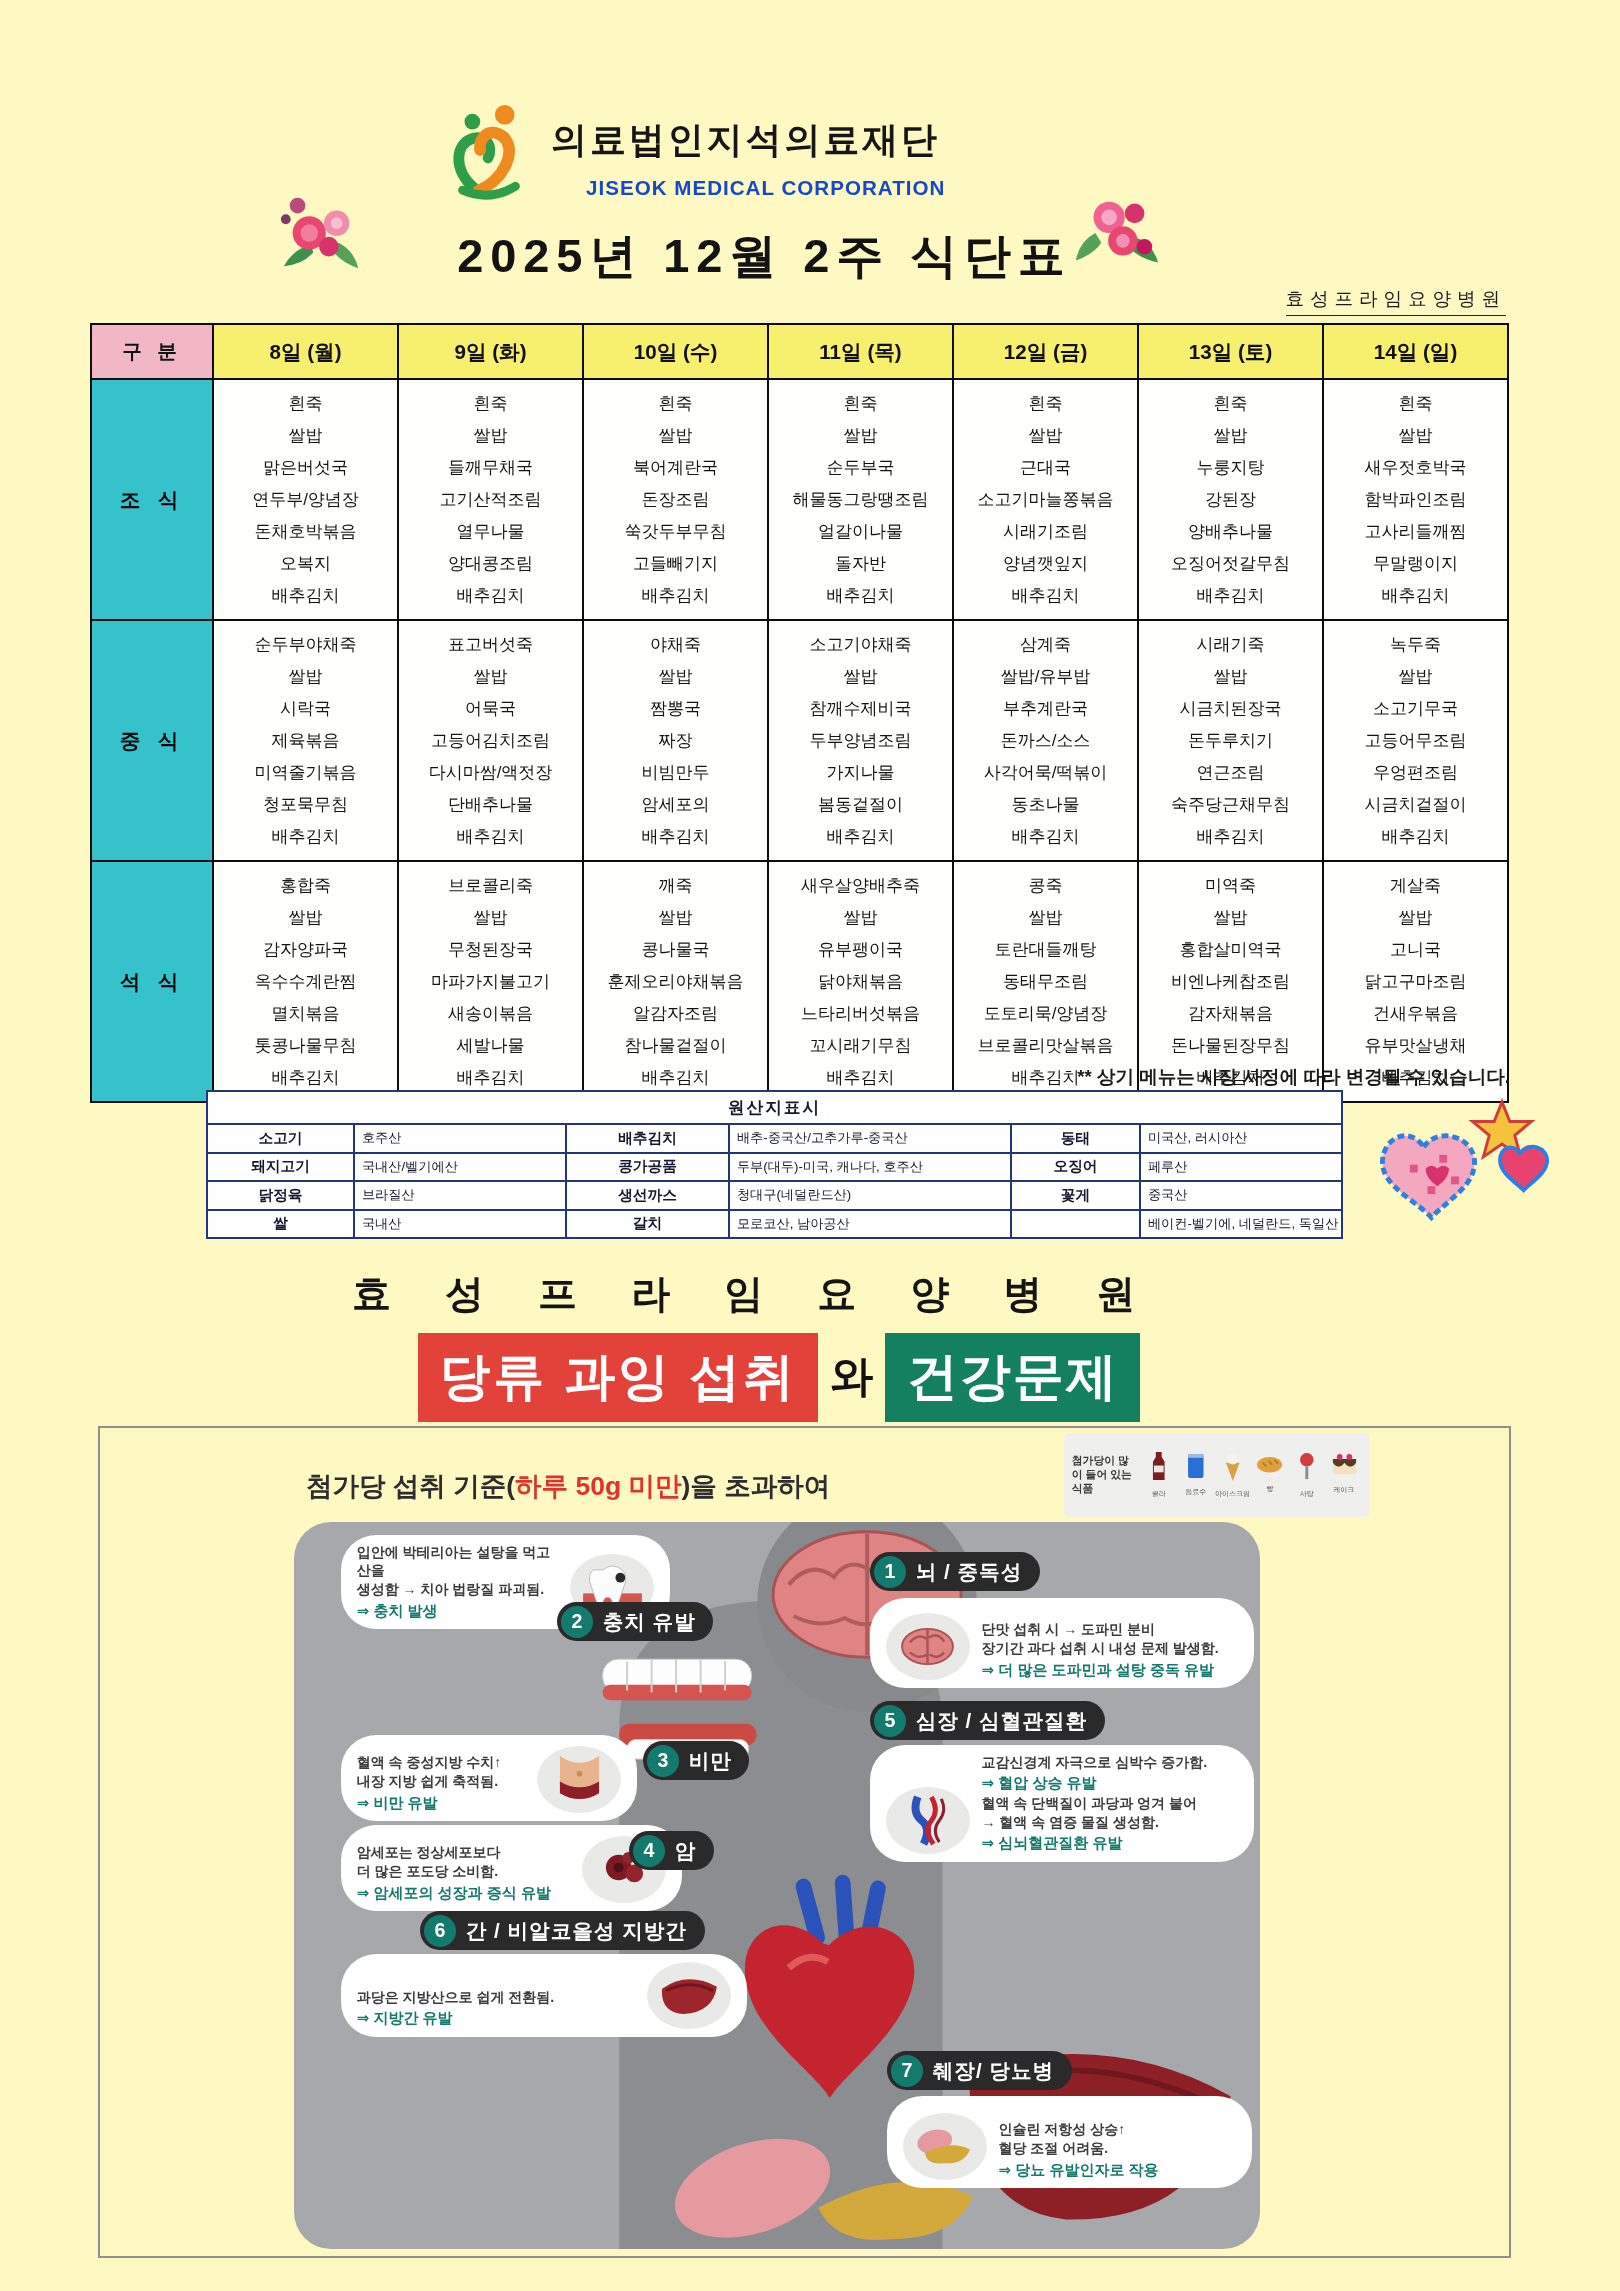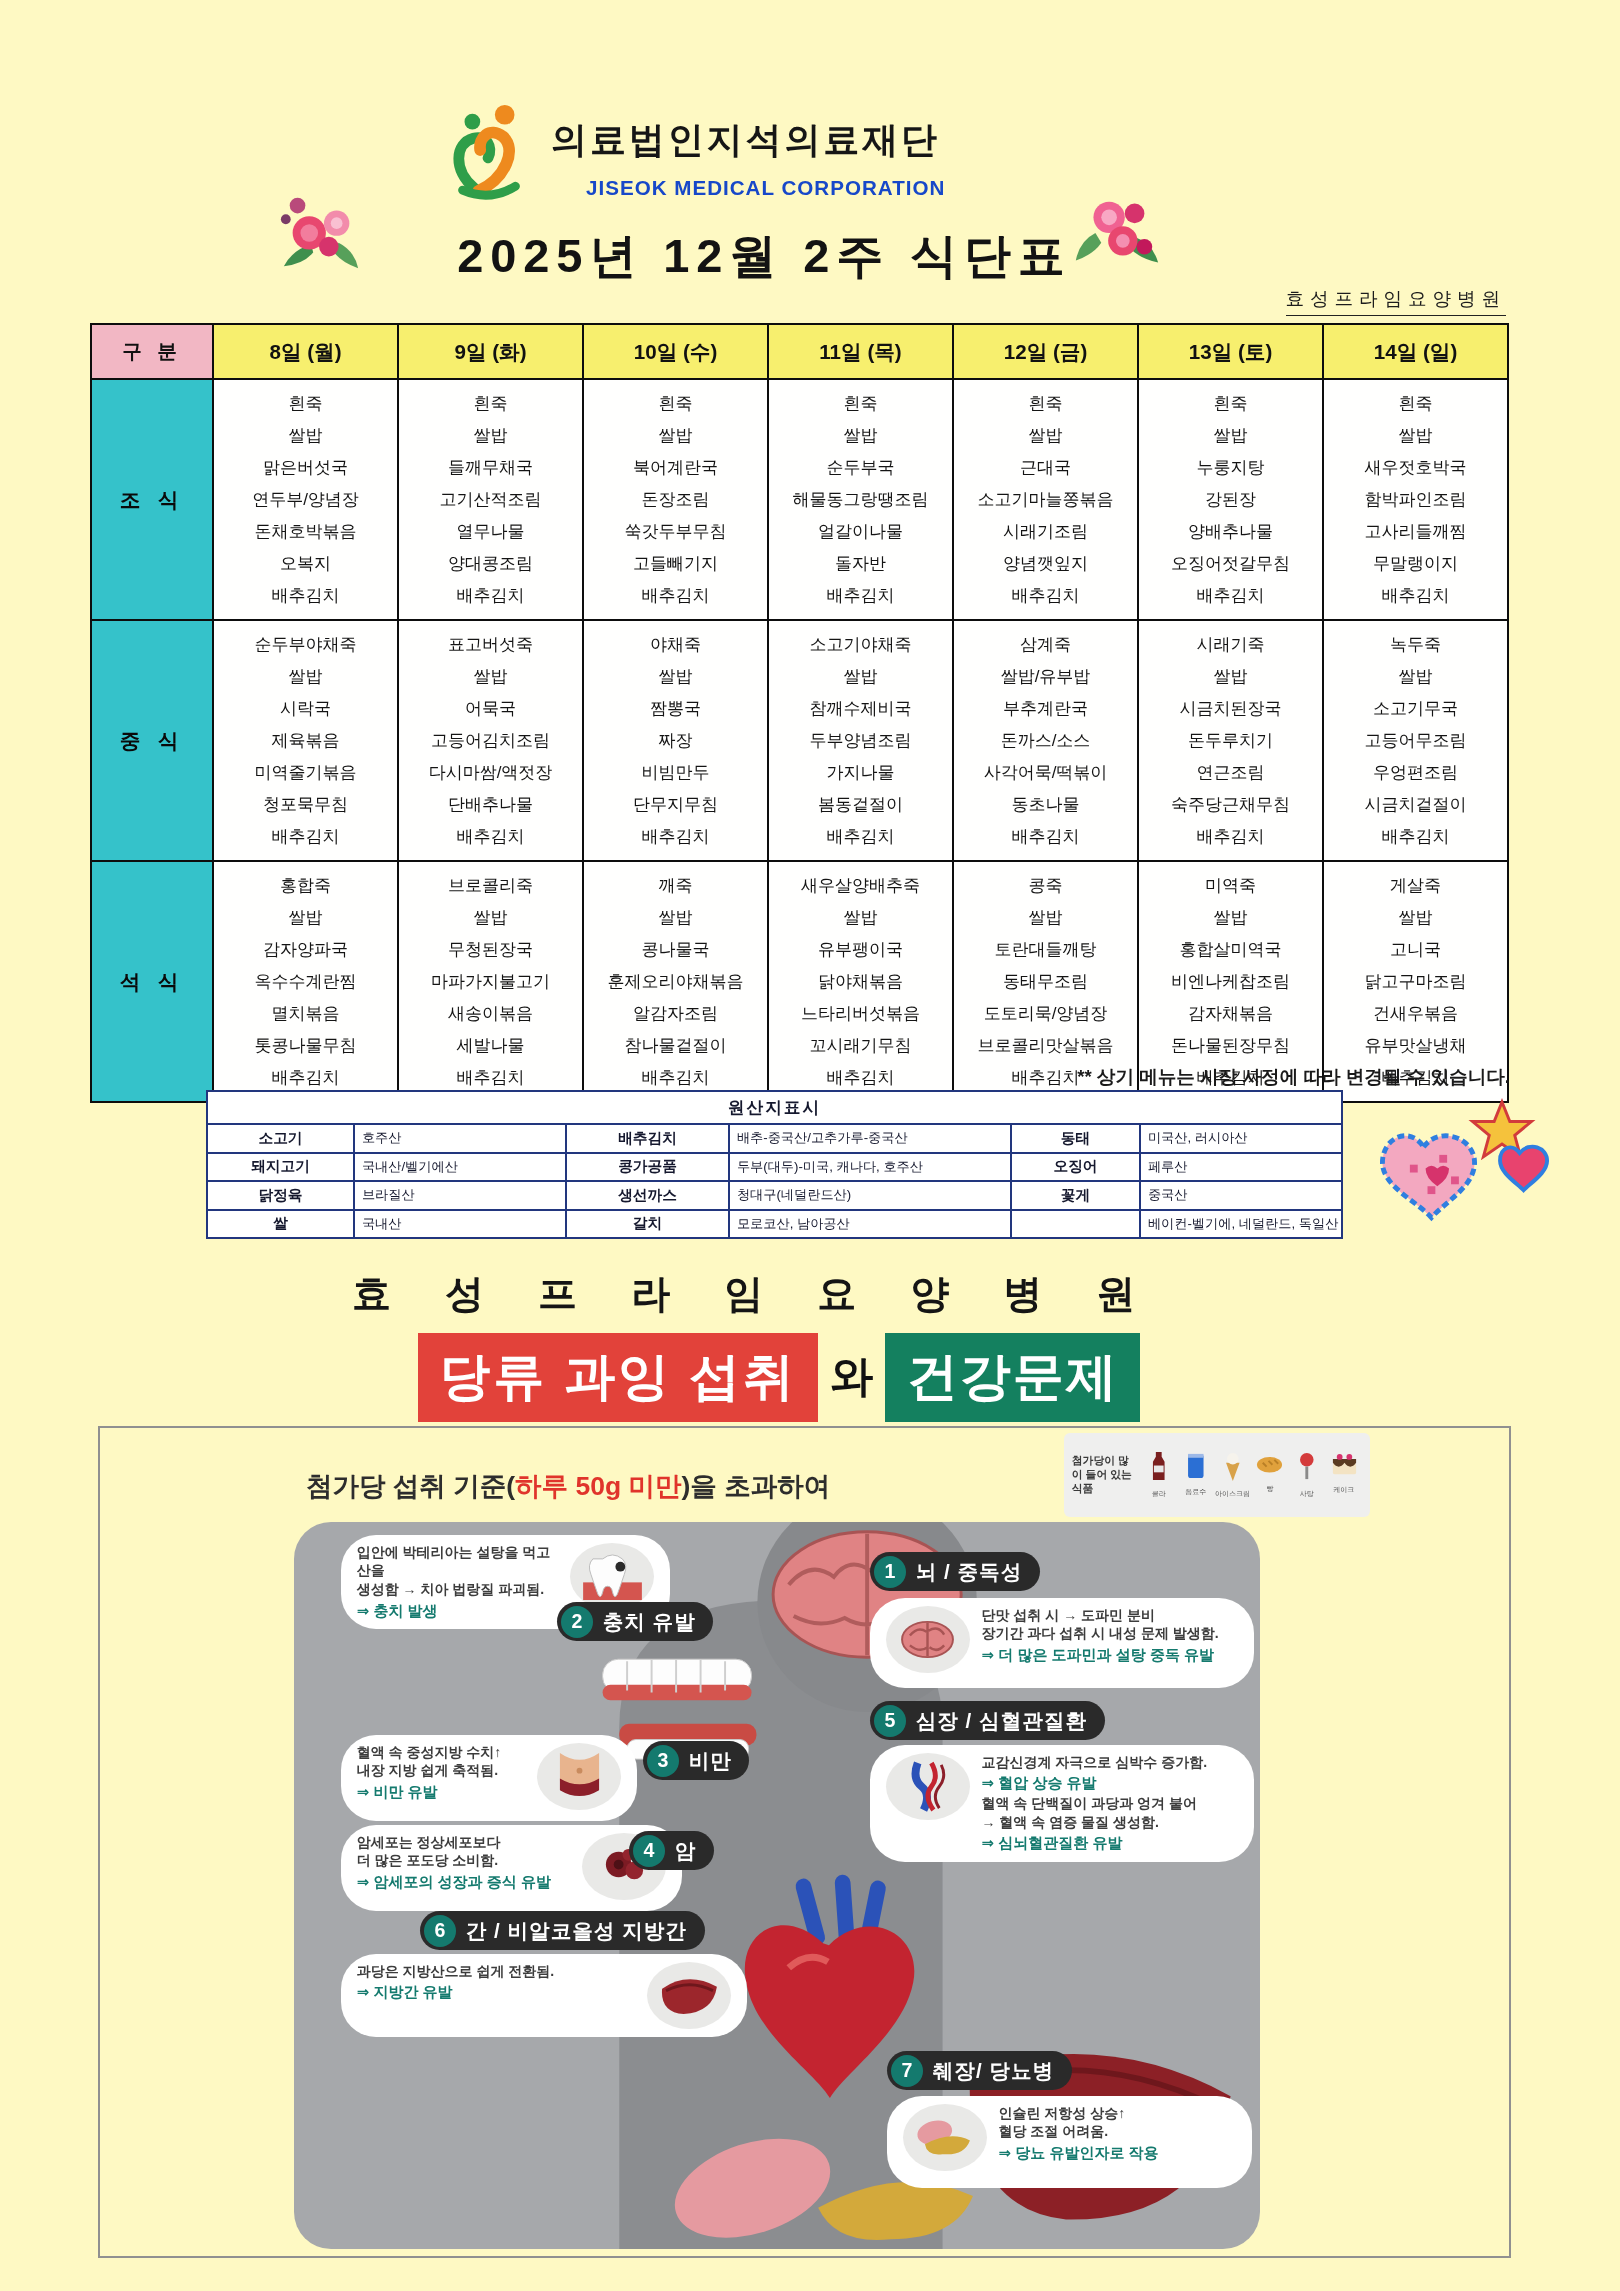--- a/index.html
+++ b/index.html
@@ -57,21 +57,21 @@
   .food-name{font-size:7.8px;color:#555;margin-top:2px;white-space:nowrap;transform:scale(.9);}
 
   .gray-panel{position:absolute;left:294px;top:1522px;width:966px;height:727px;background:#a6a8ab;border-radius:37px;overflow:hidden;}
   .organs{position:absolute;left:0;top:0;}
 
   .badge{position:absolute;height:39px;background:#2a2a2a;border-radius:21.6px;display:flex;align-items:center;
          padding:0 17.6px 0 3.9px;gap:9.8px;z-index:6;}
   .badge .num{width:32px;height:32px;border-radius:50%;background:#147a6e;color:#fff;font-weight:bold;font-size:19.6px;
               display:flex;align-items:center;justify-content:center;flex:none;}
   .badge .blabel{color:#fff;font-weight:bold;font-size:20.6px;letter-spacing:1px;white-space:nowrap;}
-  .pbox{position:absolute;background:#fff;border-radius:35px;display:flex;align-items:flex-start;
+  .pbox{position:absolute;background:#fff;border-radius:35px;display:flex;align-items:flex-end;
         padding:7.8px 15.7px;box-sizing:border-box;gap:11.8px;z-index:5;}
   .pbox .ptext{flex:1;}
   .pline{font-size:14px;font-weight:bold;color:#3c3c3c;line-height:18.6px;}
   .pemph{font-size:15px;font-weight:bold;color:#147a6e;line-height:20.6px;margin-top:2px;}
   .picon{width:84px;height:67px;border-radius:50%;background:#e9e9e7;flex:none;display:flex;
          align-items:center;justify-content:center;overflow:hidden;}
   .p-b1{left:870px;top:1552px;}  .p-x1{left:870px;top:1598px;width:384px;min-height:90px;}
   .p-b2{left:557px;top:1602px;}  .p-x2{left:341px;top:1535px;width:329px;min-height:71px;}
   .p-b3{left:643px;top:1741px;}  .p-x3{left:341px;top:1735px;width:296px;min-height:86px;}
   .p-b4{left:629px;top:1831px;}  .p-x4{left:341px;top:1825px;width:341px;min-height:86px;}
@@ -234,21 +234,21 @@
             <div class="menu-line">다시마쌈/액젓장</div>
             <div class="menu-line">단배추나물</div>
             <div class="menu-line">배추김치</div>
           </td>
           <td class="menu-cell">
             <div class="menu-line">야채죽</div>
             <div class="menu-line">쌀밥</div>
             <div class="menu-line">짬뽕국</div>
             <div class="menu-line">짜장</div>
             <div class="menu-line">비빔만두</div>
-            <div class="menu-line">단무지무침</div>
+            <div class="menu-line">암세포의</div>
             <div class="menu-line">배추김치</div>
           </td>
           <td class="menu-cell">
             <div class="menu-line">소고기야채죽</div>
             <div class="menu-line">쌀밥</div>
             <div class="menu-line">참깨수제비국</div>
             <div class="menu-line">두부양념조림</div>
             <div class="menu-line">가지나물</div>
             <div class="menu-line">봄동겉절이</div>
             <div class="menu-line">배추김치</div>

